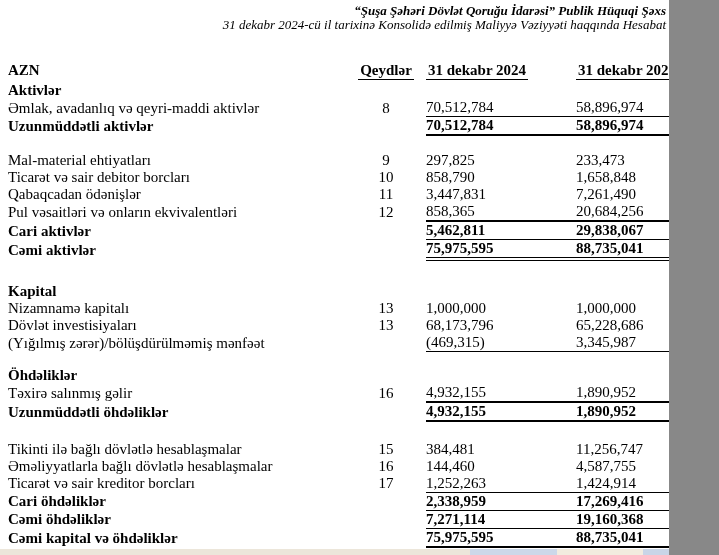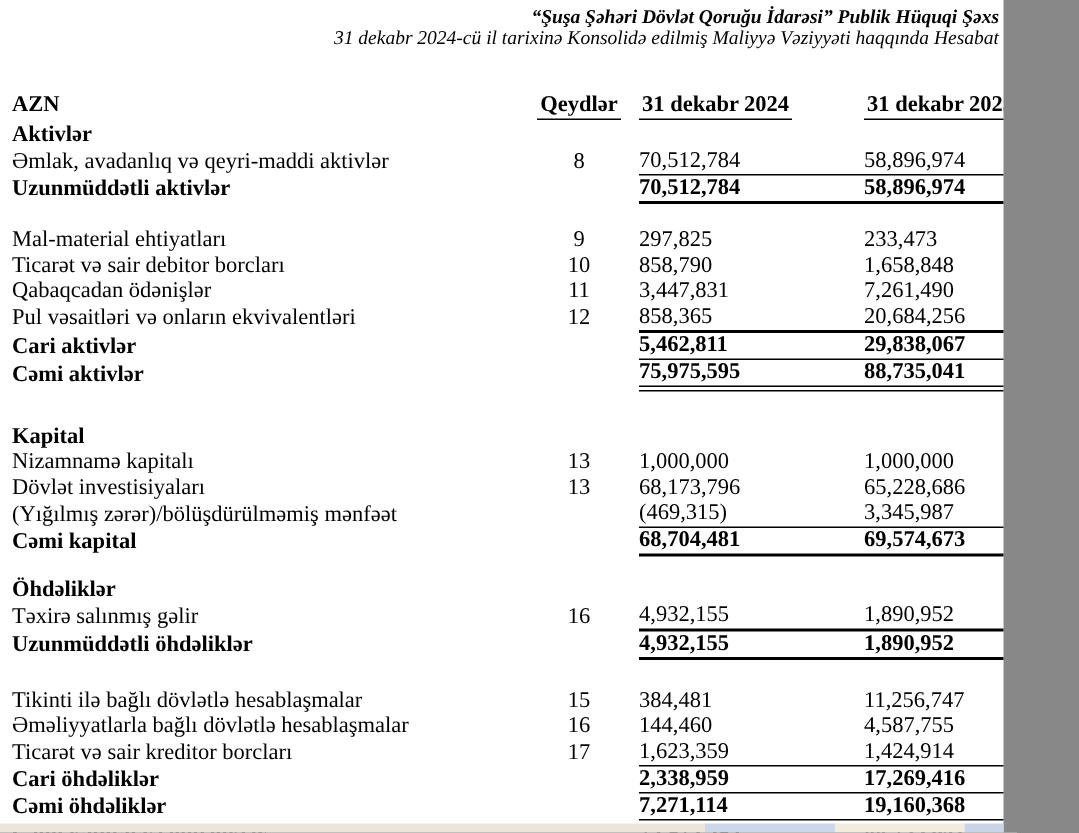--- a/index.html
+++ b/index.html
@@ -165,26 +165,20 @@
     <td class="c-note">13</td>
     <td class="num">68,173,796</td>
     <td class="num">65,228,686</td>
   </tr>
         <tr class="line-thin">
     <td class="c-label">(Yığılmış zərər)/bölüşdürülməmiş mənfəət</td>
     <td class="c-note"></td>
     <td class="num">(469,315)</td>
     <td class="num">3,345,987</td>
   </tr>
-        <tr class="bold line-thick">
-    <td class="c-label">Cəmi kapital</td>
-    <td class="c-note"></td>
-    <td class="num">68,704,481</td>
-    <td class="num">69,574,673</td>
-  </tr>
         <tr class="spacer" style="height: 15px;">
           <td colspan="4"></td>
         </tr>
         <tr class="bold">
     <td class="c-label">Öhdəliklər</td>
     <td class="c-note"></td>
     <td class="num"></td>
     <td class="num"></td>
   </tr>
         <tr class="line-thick">
@@ -210,21 +204,21 @@
   </tr>
         <tr>
     <td class="c-label">Əməliyyatlarla bağlı dövlətlə hesablaşmalar</td>
     <td class="c-note">16</td>
     <td class="num">144,460</td>
     <td class="num">4,587,755</td>
   </tr>
         <tr class="line-thin">
     <td class="c-label">Ticarət və sair kreditor borcları</td>
     <td class="c-note">17</td>
-    <td class="num">1,623,359</td>
+    <td class="num">1,252,263</td>
     <td class="num">1,424,914</td>
   </tr>
         <tr class="bold line-thin">
     <td class="c-label">Cari öhdəliklər</td>
     <td class="c-note"></td>
     <td class="num">2,338,959</td>
     <td class="num">17,269,416</td>
   </tr>
         <tr class="bold line-thin">
     <td class="c-label">Cəmi öhdəliklər</td>

